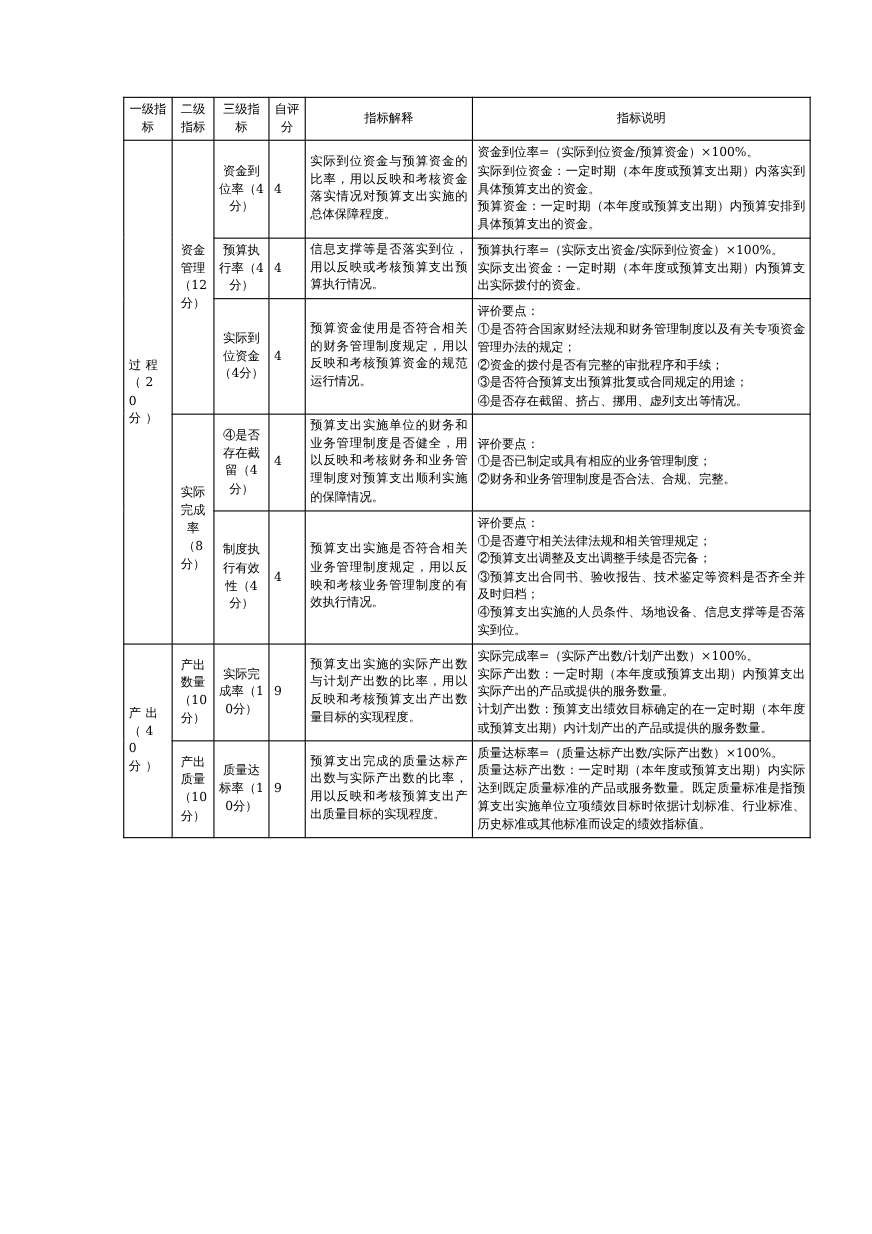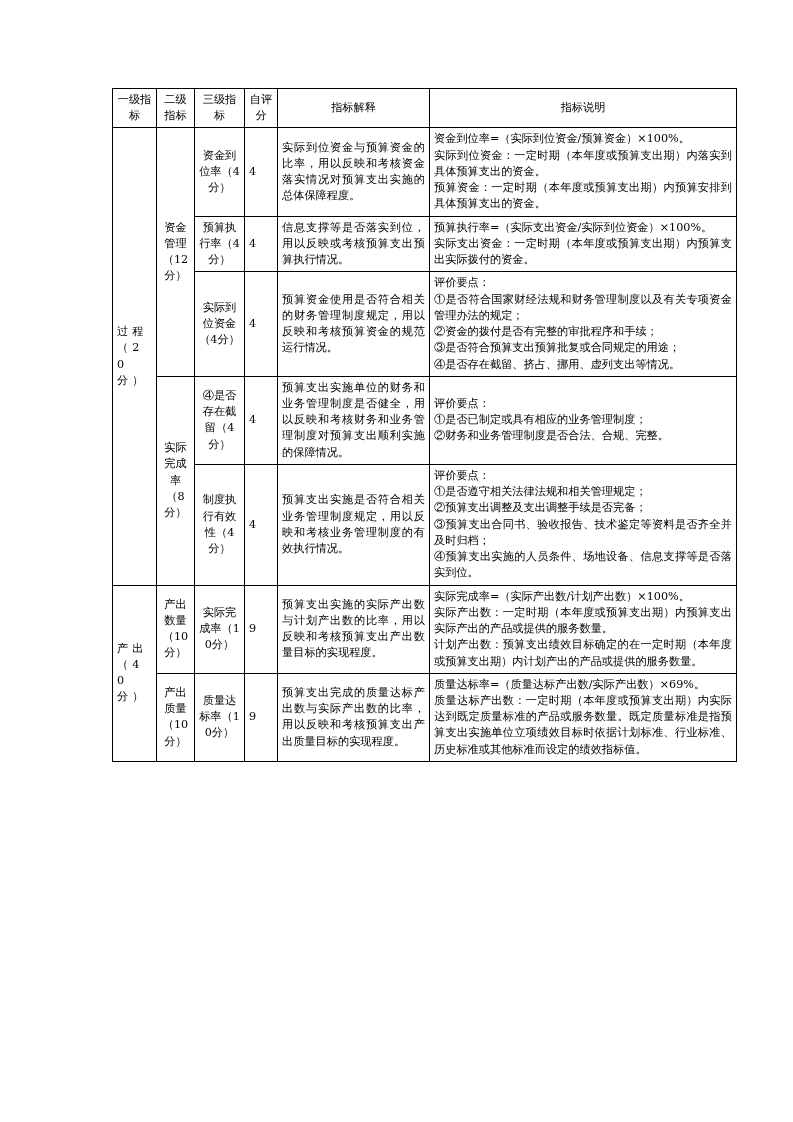--- a/index.html
+++ b/index.html
@@ -176,18 +176,18 @@
         <td class="note nowrapish">实际完成率=（实际产出数/计划产出数）×100%。
 实际产出数：一定时期（本年度或预算支出期）内预算支出实际产出的产品或提供的服务数量。
 计划产出数：预算支出绩效目标确定的在一定时期（本年度或预算支出期）内计划产出的产品或提供的服务数量。</td>
       </tr>
 
       <tr>
         <td class="lvl2">产出质量（10分）</td>
         <td class="lvl3">质量达标率（10分）</td>
         <td class="score">9</td>
         <td class="desc">预算支出完成的质量达标产出数与实际产出数的比率，用以反映和考核预算支出产出质量目标的实现程度。</td>
-        <td class="note nowrapish">质量达标率=（质量达标产出数/实际产出数）×69%。
+        <td class="note nowrapish">质量达标率=（质量达标产出数/实际产出数）×100%。
 质量达标产出数：一定时期（本年度或预算支出期）内实际达到既定质量标准的产品或服务数量。既定质量标准是指预算支出实施单位立项绩效目标时依据计划标准、行业标准、历史标准或其他标准而设定的绩效指标值。</td>
       </tr>
     </tbody>
   </table>
 </div>
 
 </body></html>

